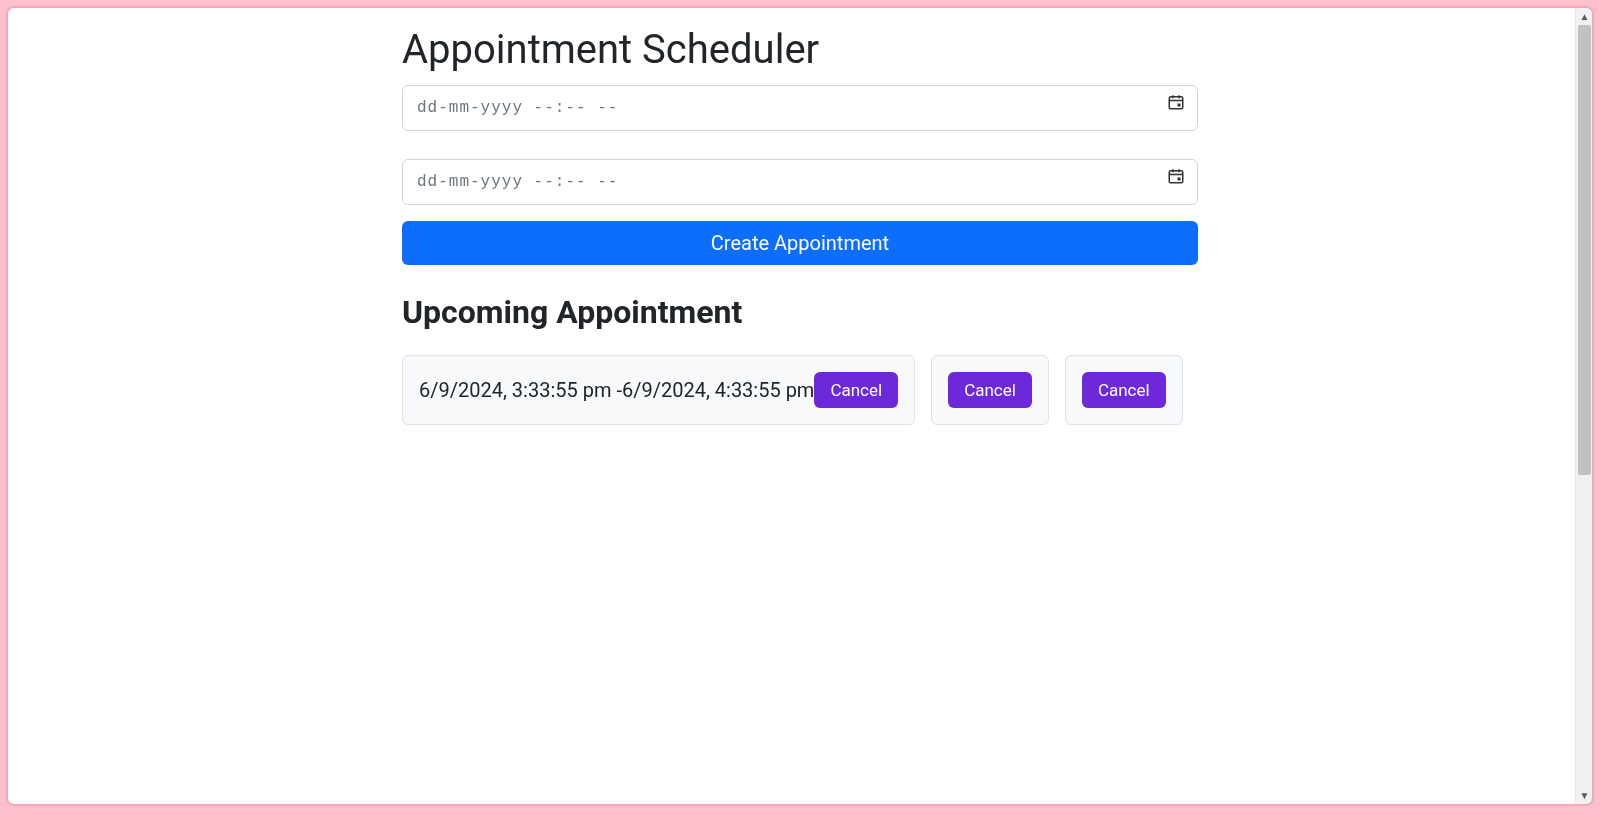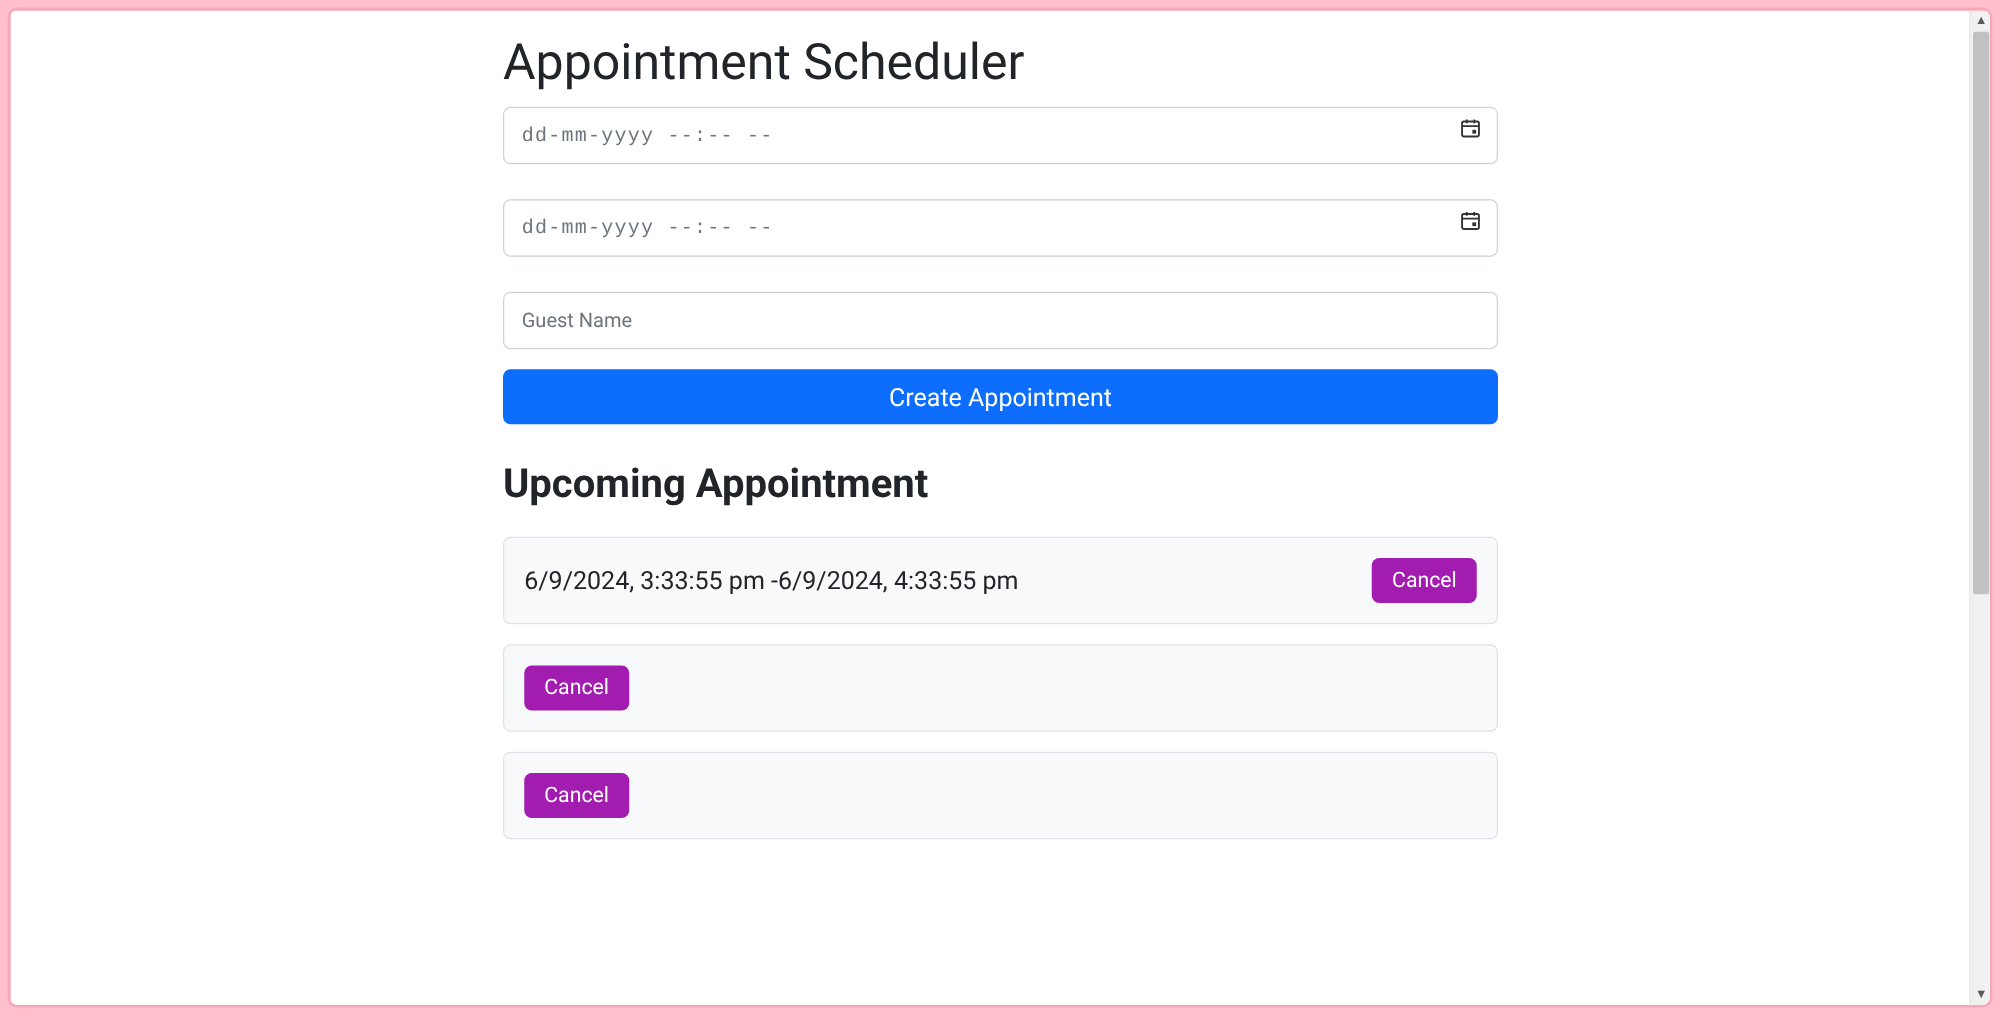--- a/index.html
+++ b/index.html
@@ -124,38 +124,38 @@
     }
     .btn-primary {
       background: #0d6efd;
       color: #fff;
     }
     .section-break {
       margin-top: 28px;
     }
     .list-group {
       display: flex;
-      flex-direction: column;
+      flex-direction: row;
       gap: 16px;
     }
     .list-group-item {
       display: flex;
       align-items: center;
       justify-content: space-between;
       padding: 16px 16px;
       background: #f8f9fa;
       border: 1px solid #dee2e6;
       border-radius: 6px;
     }
     .appt-text {
       font-size: 20px;
       color: #212529;
     }
     .btn-danger {
-      background: #a21caf;
+      background: #6d28d9;
       color: #fff;
       padding: 8px 16px;
       font-size: 17px;
       width: auto;
       border-radius: 6px;
     }
   </style>
 </head>
 <body>
 
@@ -184,23 +184,20 @@
         <svg viewBox="0 0 24 24" fill="none" stroke="#333" stroke-width="2">
           <rect x="3" y="5" width="18" height="16" rx="2"></rect>
           <line x1="3" y1="10" x2="21" y2="10"></line>
           <line x1="8" y1="3" x2="8" y2="7"></line>
           <line x1="16" y1="3" x2="16" y2="7"></line>
           <rect x="14" y="14" width="4" height="4" fill="#333" stroke="none"></rect>
         </svg>
       </span>
     </div>
 
-    <div class="form-group">
-      <input type="text" class="form-control" placeholder="Guest Name" style="">
-    </div>
 
 
     <button class="btn btn-primary">Create Appointment</button>
 
     <div class="section-break"></div>
 
     <h2>Upcoming Appointment</h2>
 
     <div class="list-group">
 

